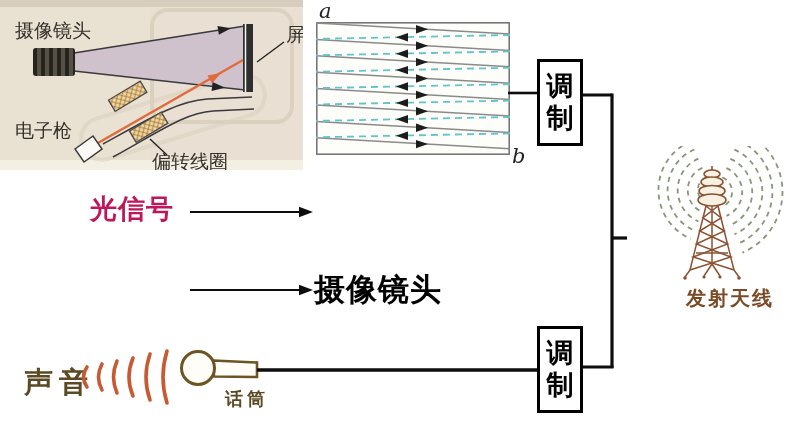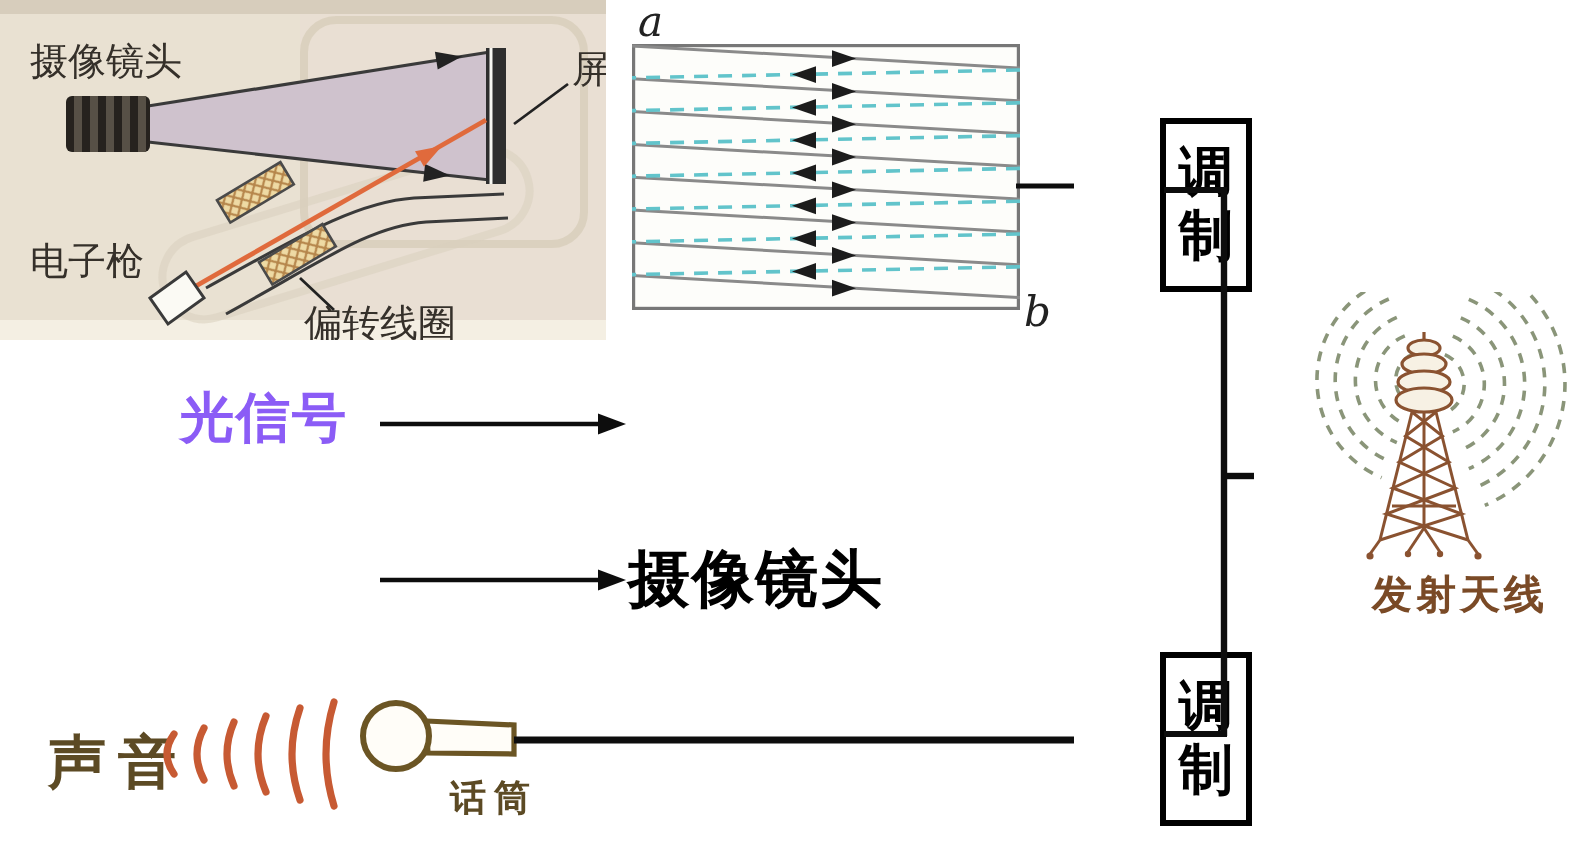--- a/index.html
+++ b/index.html
@@ -17,34 +17,34 @@
   }
 
   
   .raster-label {
     position:absolute; font-family:"DejaVu Serif","Liberation Serif",serif;
     font-style:italic; font-size:21px; color:#222; line-height:1;
   }
 
   
   .flow-source {
-    position:absolute; font-weight:700; font-size:27px; color:#8b5cf6;
+    position:absolute; font-weight:700; font-size:27px; color:#be185d;
     letter-spacing:1px; line-height:1; white-space:nowrap;
   }
   .flow-target {
     position:absolute; font-weight:700; font-size:31px; color:#000;
     letter-spacing:1px; line-height:1; white-space:nowrap;
   }
 
   
   .block-box {
     position:absolute; box-sizing:border-box; border:3.5px solid #000;
     background:#fff; display:flex; align-items:center; justify-content:center;
     text-align:center; font-weight:700; font-size:27px; color:#000;
-    line-height:1.18; padding:2px 0;margin-left:43px;
+    line-height:1.18; padding:2px 0;
   }
   .block-box .vtext { width:29px; word-break:break-all; }
 
   
   .brown-label {
     position:absolute; color:#5c4a24; font-weight:700; line-height:1;
     white-space:nowrap;
     text-align:center;
   }
 

